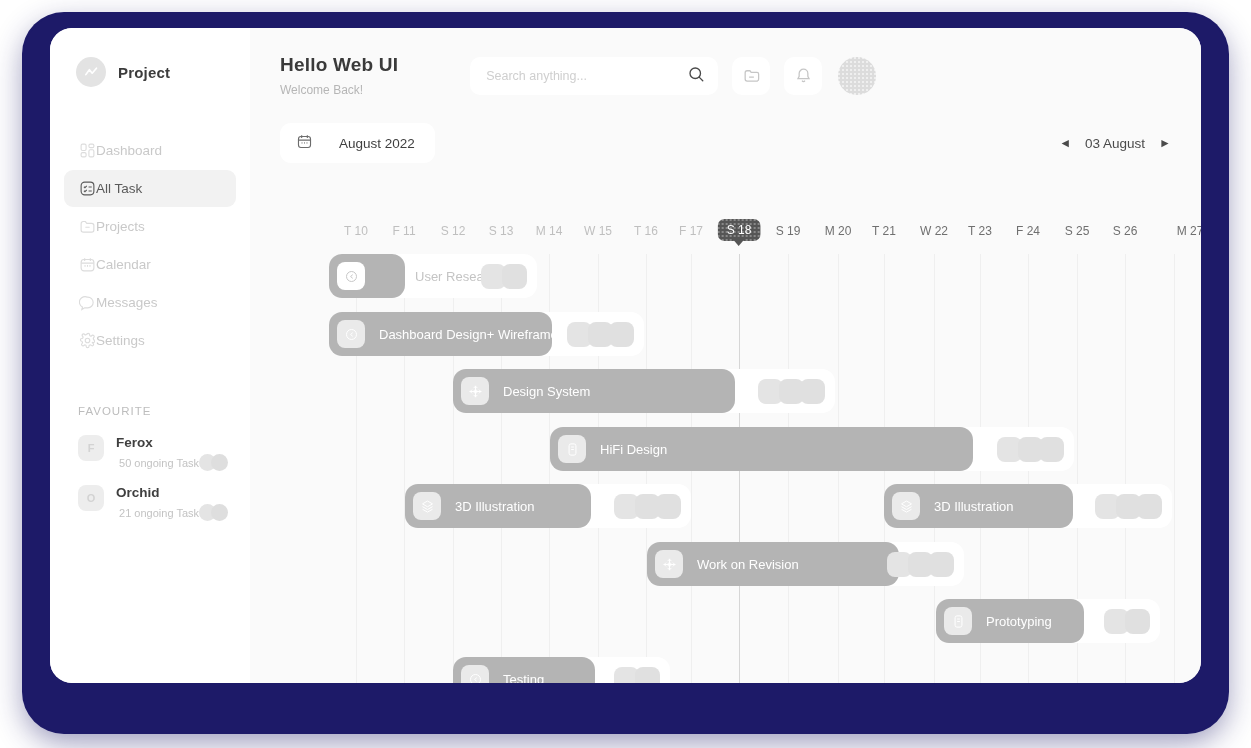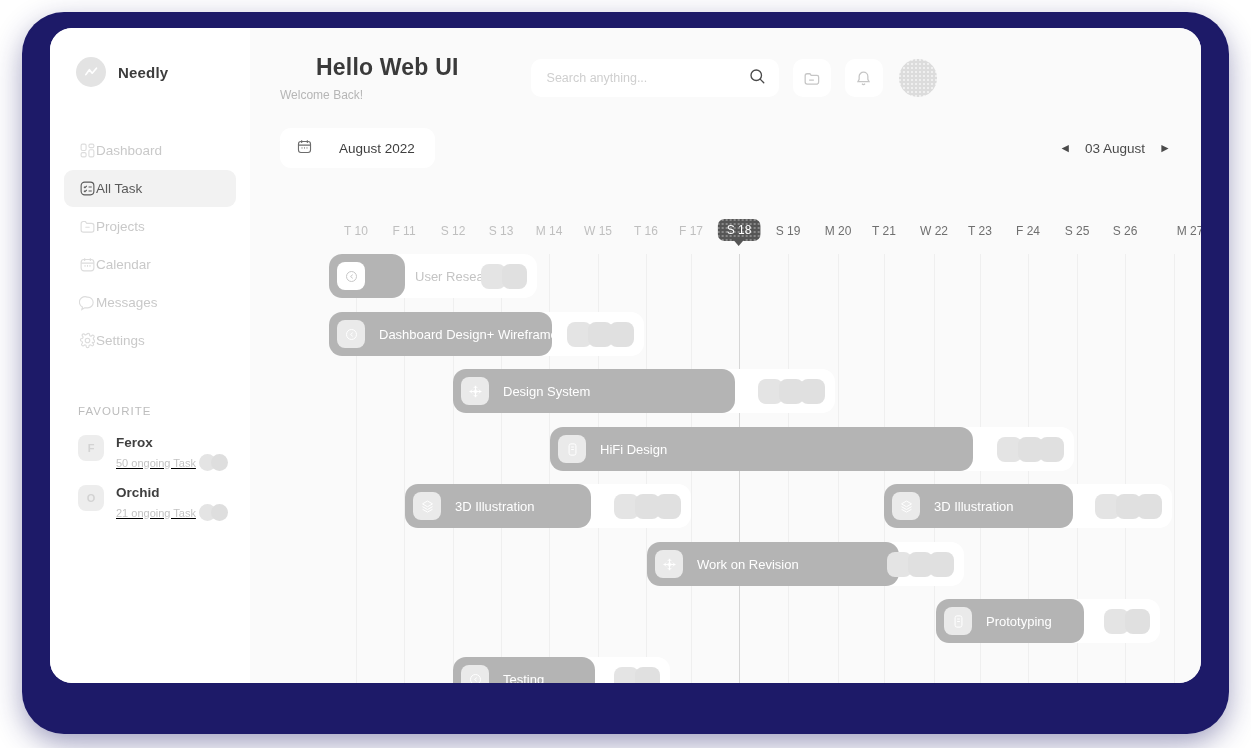--- a/index.html
+++ b/index.html
@@ -77,32 +77,32 @@
     font-size: 11.5px; letter-spacing: 1px; color: #bdbdbd; font-weight: 400;
   }
   .fav-item { display:flex; align-items:flex-start; gap: 12px; padding: 6px 18px 6px 28px; cursor:pointer;}
   .fav-badge{
     width: 26px; height: 26px; border-radius: 8px; background:#ededed;
     color:#d3d3d3; font-size: 11px; display:flex; align-items:center; justify-content:center;
     flex:0 0 26px; margin-top: 2px; font-weight:600;
   }
   .fav-body{ flex:1; }
   .fav-name{ font-size: 13.5px; color:#3f3f3f; font-weight:600; line-height: 17px;}
-  .fav-sub-row{ display:flex; align-items:center; justify-content:space-between; margin-top: 3px; padding-right: 4px; text-decoration: underline;}
+  .fav-sub-row{ display:flex; align-items:center; justify-content:flex-end; margin-top: 3px; padding-right: 4px;}
   .fav-sub{ font-size: 11px; color:#c3c3c3; }
   .fav-avs{ display:flex; }
   .fav-avs i{ display:block; width:17px; height:17px; border-radius:50%; background:#e4e4e4; }
   .fav-avs i+i{ margin-left:-5px; background:#dedede; }
 
   
   .main { flex: 1; position: relative; background: #fafafa; }
 
   .topbar { display:flex; align-items:center; padding: 26px 28px 0 30px; }
   .titles { flex: 0 0 auto; }
-  .page-title { font-size: 23px; font-weight: 700; color: #3a3a3a; letter-spacing:.2px;margin-left:36px;}
+  .page-title { font-size: 19px; font-weight: 700; color: #3a3a3a; letter-spacing:.2px;}
   .page-sub { font-size: 12px; color: #b6b6b6; margin-top: 7px; }
 
   .search {
     margin-left: 72px;
     width: 248px; height: 38px; background: #fff; border-radius: 10px;
     display: flex; align-items: center; padding: 0 13px 0 16px; gap: 8px;
   }
   .search input {
     border: 0; outline: 0; flex: 1; font-size: 12.5px; color:#9a9a9a;
     font-family: "Liberation Sans", sans-serif; background: transparent;
@@ -191,21 +191,21 @@
 <div class="app">
 
   <aside class="sidebar">
 
     <div class="brand">
       <span class="brand-logo">
         <svg width="17" height="17" viewBox="0 0 24 24">
             <path d="M4 15 L9 8 L13 13 L19 6" stroke="#ffffff" stroke-width="2.4" fill="none" stroke-linecap="round" stroke-linejoin="round"></path>
           </svg>
       </span>
-      <span class="brand-name">Needly</span>
+      <span class="brand-name">Project</span>
     </div>
 
     <nav class="nav">
 
       <div class="nav-item">
         <span class="nav-ico">
           <svg viewBox="0 0 24 24" width="17" height="17">
               <rect x="3" y="3" width="7" height="9" rx="2"></rect>
               <rect x="14" y="3" width="7" height="5" rx="2"></rect>
               <rect x="14" y="11" width="7" height="10" rx="2"></rect>

